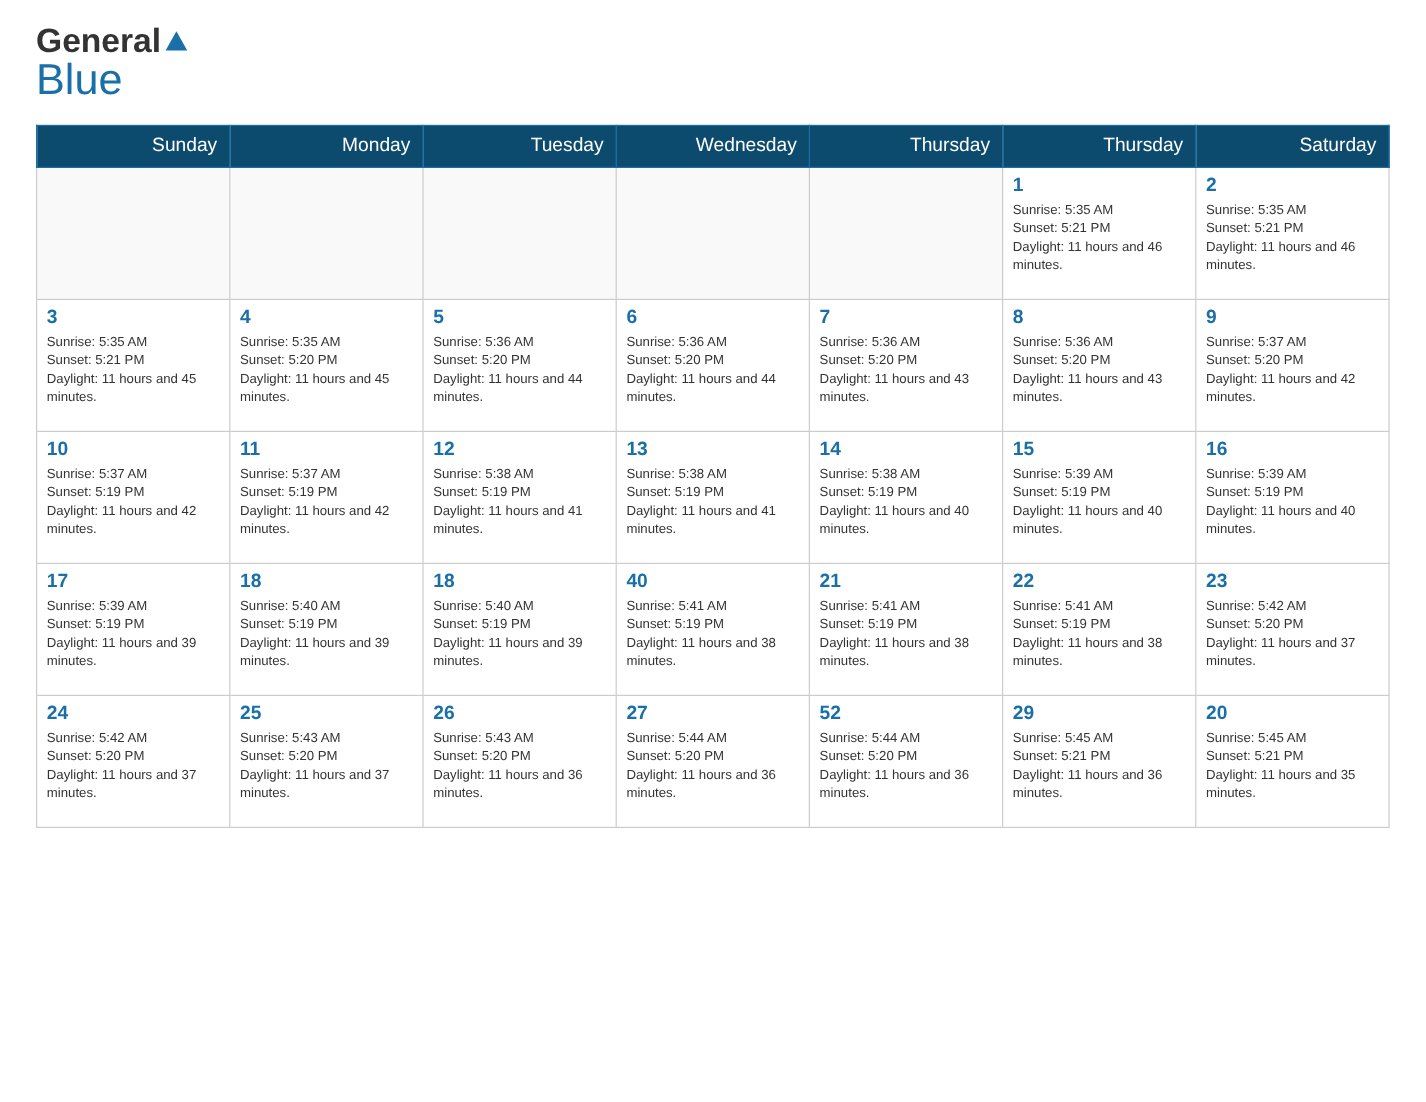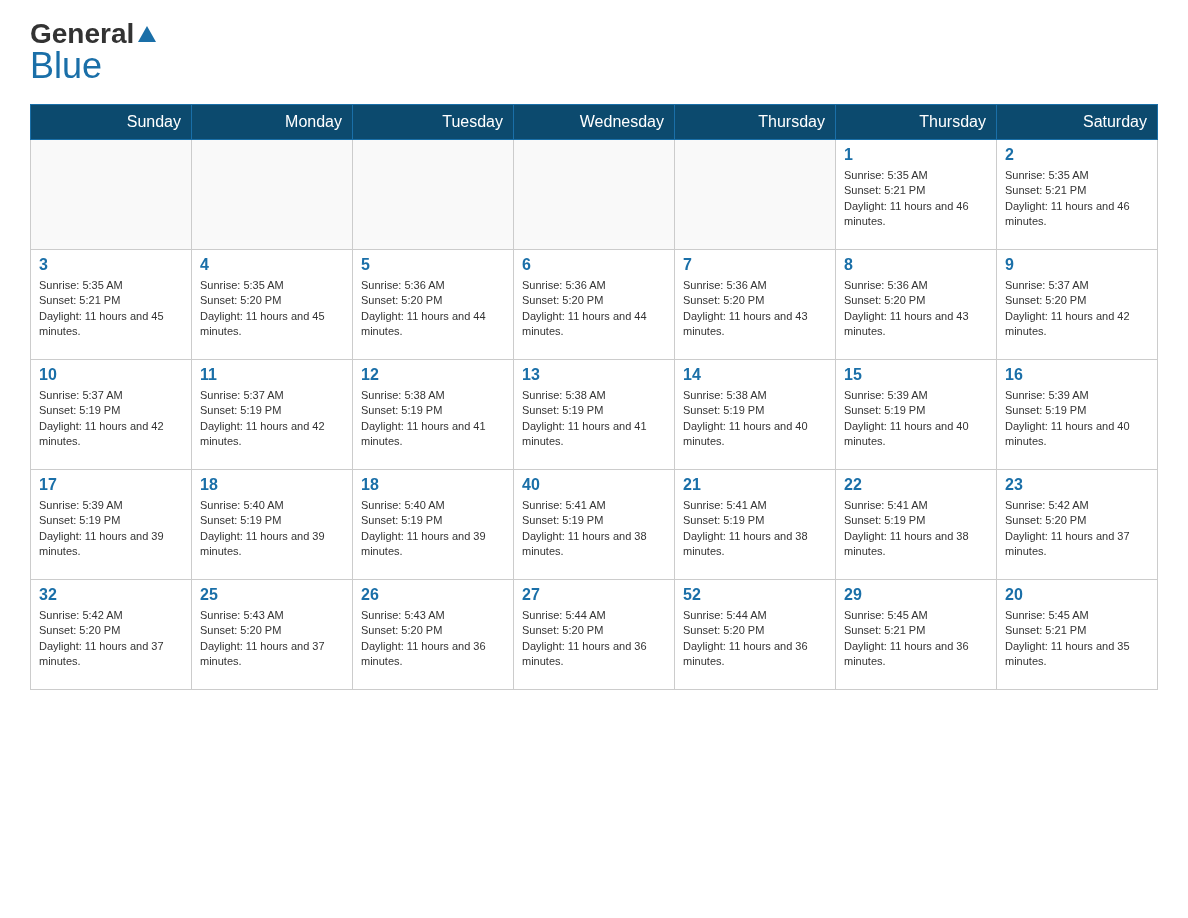--- a/index.html
+++ b/index.html
@@ -218,21 +218,21 @@
           <span class="day-number">22</span>
           <div class="day-info">Sunrise: 5:41 AM<br>Sunset: 5:19 PM<br>Daylight: 11 hours and 38 minutes.</div>
         </td>
         <td>
           <span class="day-number">23</span>
           <div class="day-info">Sunrise: 5:42 AM<br>Sunset: 5:20 PM<br>Daylight: 11 hours and 37 minutes.</div>
         </td>
       </tr>
       <tr>
         <td>
-          <span class="day-number">32</span>
+          <span class="day-number">24</span>
           <div class="day-info">Sunrise: 5:42 AM<br>Sunset: 5:20 PM<br>Daylight: 11 hours and 37 minutes.</div>
         </td>
         <td>
           <span class="day-number">25</span>
           <div class="day-info">Sunrise: 5:43 AM<br>Sunset: 5:20 PM<br>Daylight: 11 hours and 37 minutes.</div>
         </td>
         <td>
           <span class="day-number">26</span>
           <div class="day-info">Sunrise: 5:43 AM<br>Sunset: 5:20 PM<br>Daylight: 11 hours and 36 minutes.</div>
         </td>

